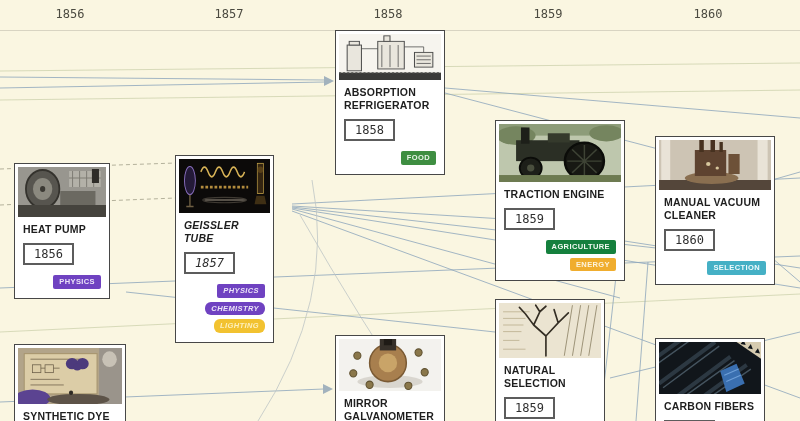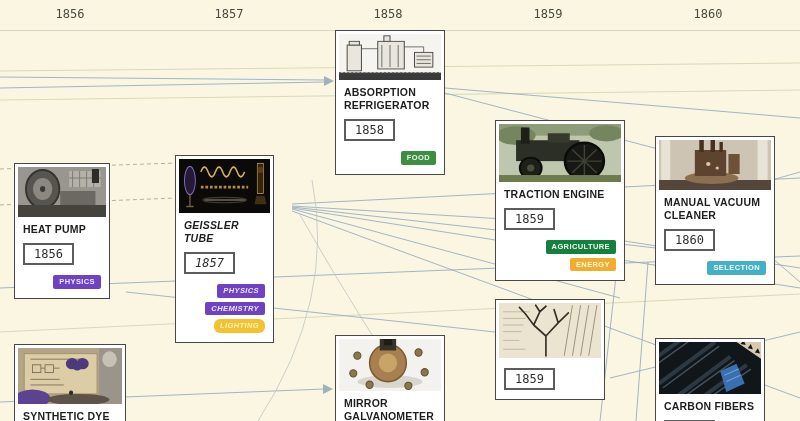--- a/index.html
+++ b/index.html
@@ -121,21 +121,21 @@
   <path d="M24,12 q4,-9 8,0 q4,9 8,0 q4,-9 8,0 q4,9 8,0 q4,-9 8,0 q4,9 8,0" fill="none" stroke="#d9b457" stroke-width="1.6"></path>
   <path d="M24,26 H76" stroke="#b38c3e" stroke-width="2.4" stroke-dasharray="3 2"></path>
   <path d="M28,38 H74" stroke="#565048" stroke-width="2"></path>
             <ellipse cx="50" cy="38" rx="24" ry="2.5" fill="none" stroke="#3f3a33" stroke-width="1"></ellipse>
   <rect x="86" y="4" width="7" height="28" fill="#342511" stroke="#c9a84c" stroke-width=".7"></rect>
             <circle cx="89.5" cy="10" r="3" fill="#584018"></circle>
             <path d="M85,34 h9 l2,8 h-13 z" fill="#3f2f14"></path>
           </svg></div>
         <div class="card-body"><h3 class="card-title">GEISSLER TUBE</h3><div class="year-badge">1857</div><div class="tag-row">
             <span class="tag" style="background: rgb(111, 66, 193); color: rgb(236, 228, 248);">PHYSICS</span>
-            <span class="tag" style="background: rgb(111, 66, 193); color: rgb(236, 228, 248);">CHEMISTRY</span>
+            <span class="tag" style="background: rgb(111, 66, 193); color: rgb(236, 228, 248); border-radius: 6px;">CHEMISTRY</span>
             <span class="tag" style="background: rgb(242, 194, 48); color: rgb(253, 240, 188); border-radius: 6px;">LIGHTING</span>
           </div></div>
       </div>
       <div class="card" style="left: 495px; top: 120px; width: 130px;">
         <div class="card-image" style="height: 58px;"><svg viewBox="0 0 100 50" preserveAspectRatio="none">
             <rect width="100" height="50" fill="#bec7ad"></rect>
   <rect x="0" y="0" width="100" height="10" fill="#8d9c79"></rect>
             <ellipse cx="14" cy="10" rx="16" ry="8" fill="#75855f"></ellipse>
             <ellipse cx="88" cy="8" rx="14" ry="7" fill="#75855f"></ellipse>
   <rect x="14" y="14" width="52" height="18" fill="#2b2f25"></rect>
@@ -179,21 +179,21 @@
   <g stroke="#bdb191" stroke-width=".8">
               <path d="M4,8 H30 M4,14 H26 M4,20 H24 M4,26 H22 M4,34 H20 M4,42 H26"></path>
             </g>
   <g stroke="#8f8468" stroke-width=".8">
               <path d="M72,2 L64,48 M80,2 L72,48 M88,2 L80,48 M96,2 L88,48"></path>
             </g>
   <g stroke="#332d23" stroke-width="1.6" fill="none" stroke-linecap="round">
    <path d="M46,48 V30 M46,30 L34,20 M46,30 L58,18 M34,20 L26,10 M34,20 L40,8 M58,18 L68,9 M58,18 L54,6 M40,8 L36,2 M40,8 L46,3 M26,10 L20,4"></path>
             </g>
           </svg></div>
-        <div class="card-body"><div class="year-badge">1859</div></div>
+        <div class="card-body"><h3 class="card-title">NATURAL SELECTION</h3><div class="year-badge">1859</div></div>
       </div>
       <div class="card" style="left: 335px; top: 335px; width: 110px;">
         <div class="card-image" style="height: 52px;"><svg viewBox="0 0 100 50" preserveAspectRatio="none">
             <rect width="100" height="50" fill="#f3f2ee"></rect>
   <ellipse cx="50" cy="41" rx="32" ry="6" fill="#d9d6cf"></ellipse>
   <circle cx="48" cy="23" r="18" fill="#a87f4e" stroke="#7a5a34" stroke-width="1.5"></circle>
             <circle cx="48" cy="23" r="9" fill="#c9a468"></circle>
   <rect x="40" y="0" width="16" height="11" fill="#37312a"></rect>
             <rect x="44" y="0" width="8" height="6" fill="#1f1b16"></rect>
   <g fill="#8a774a" stroke="#5f5130" stroke-width="1">

